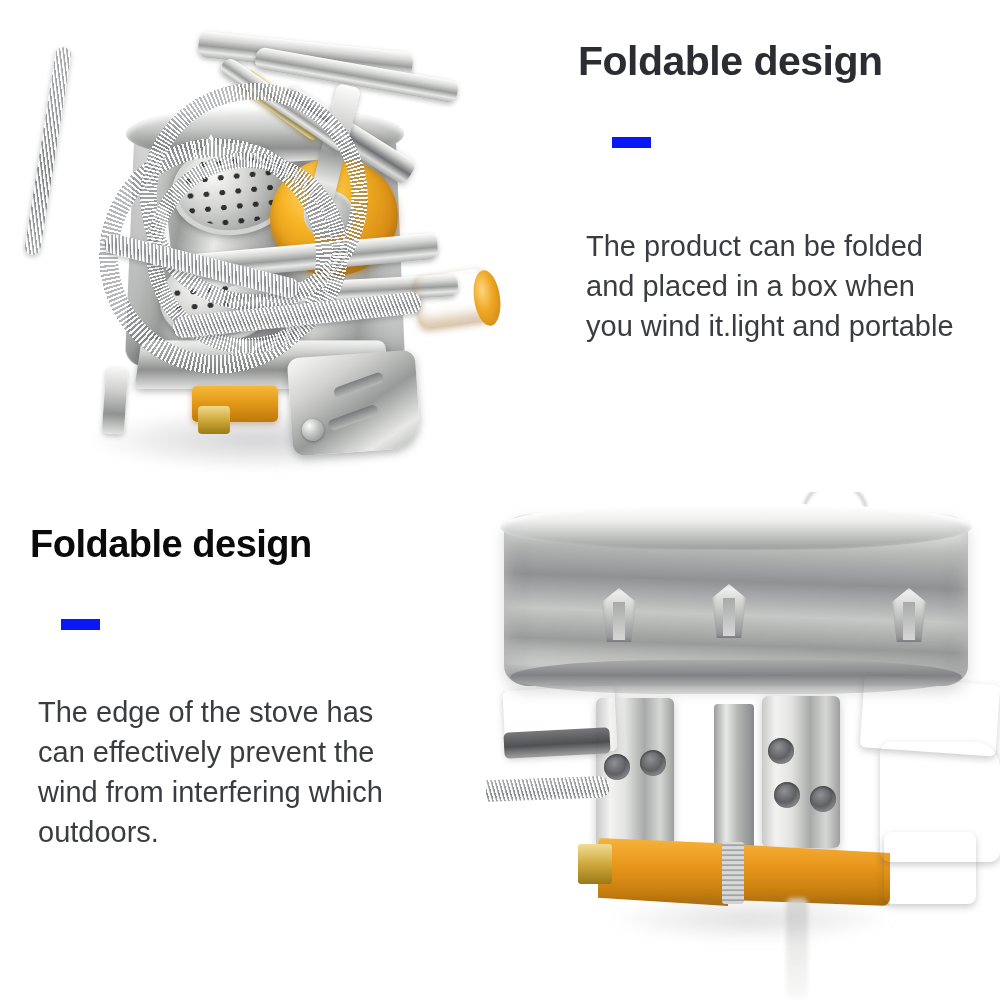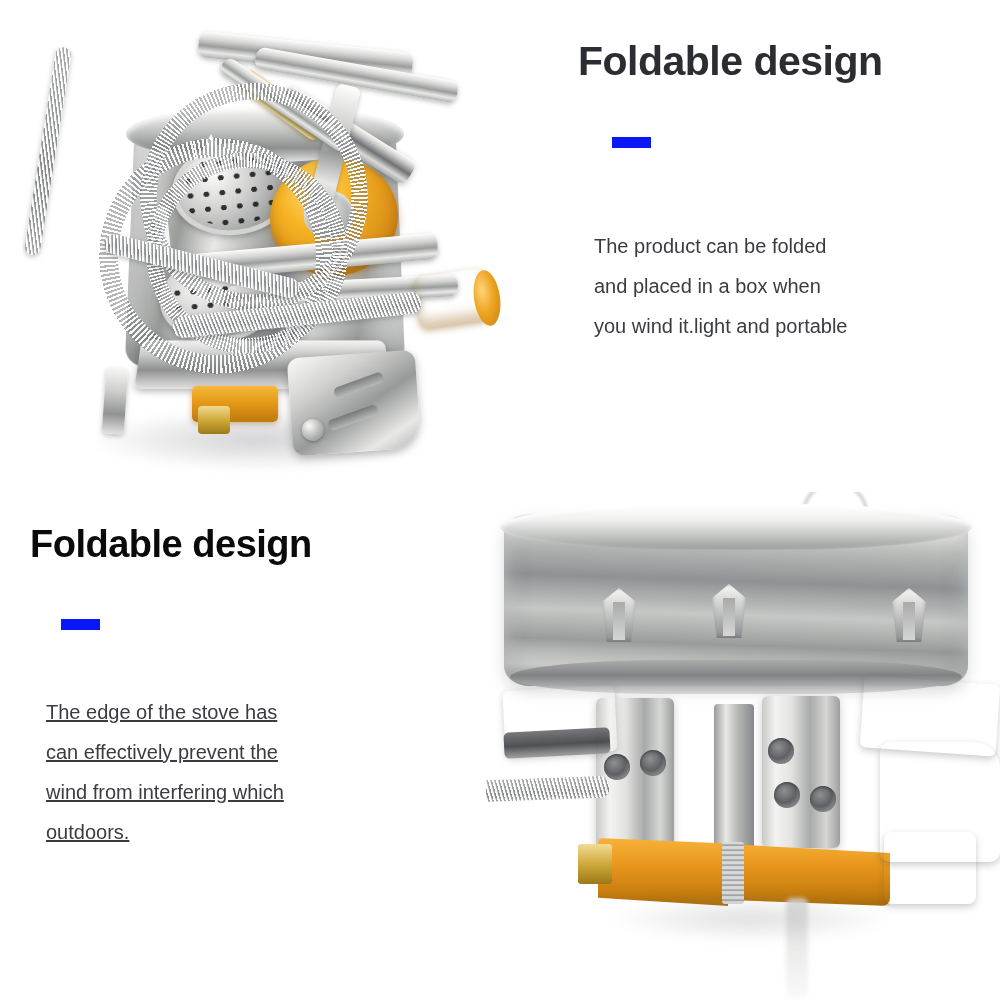--- a/index.html
+++ b/index.html
@@ -39,36 +39,36 @@
   .heading-bottom {
     font-size: 38px;
     color: #0a0a0a;
   }
   .accent-bar {
     width: 39px;
     height: 11px;
     background: #0a18f5;
   }
   .body-text {
-    font-size: 20px;
+    font-size: 29px;
     line-height: 40px;
     color: #3a3c42;
-    margin: 16px;
+    margin: 8px;
   }
   .body-text .ln { display: block; white-space: nowrap; }
 
   
   #panel-foldable { left: 578px; top: 38px; width: 420px; }
   #panel-foldable .accent-bar { margin-left: 34px; margin-top: 52px; }
   #panel-foldable .body-text { margin-top: 78px; }
 
   
   #panel-windproof { left: 30px; top: 523px; width: 430px; }
   #panel-windproof .accent-bar { margin-left: 31px; margin-top: 53px; }
-  #panel-windproof .body-text { margin-top: 62px; text-decoration: underline; }
+  #panel-windproof .body-text { margin-top: 62px; }
 
   
   #photo-folded-stove {
     position: absolute;
     left: 22px; top: 18px;
     width: 480px; height: 470px;
     overflow: hidden;
     background: #ffffff;
   }
   .stove-scene { position: absolute; inset: 0; }

